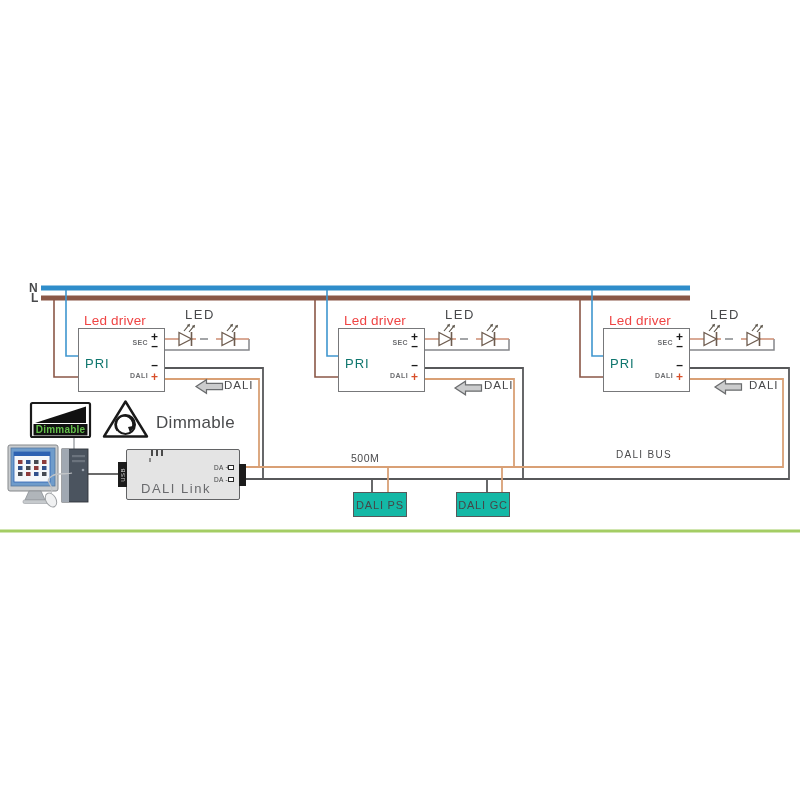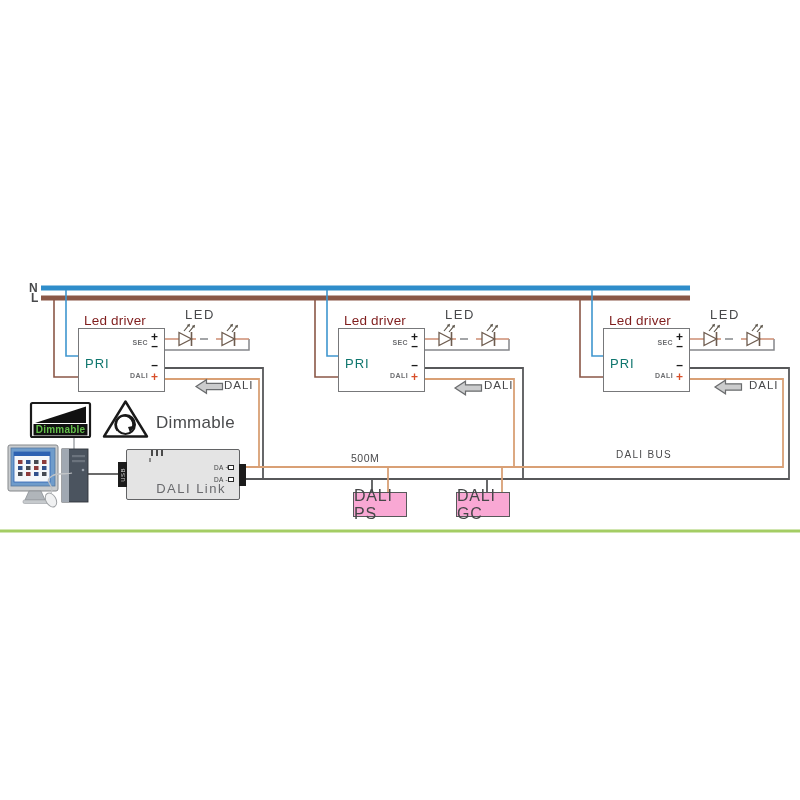--- a/index.html
+++ b/index.html
@@ -14,56 +14,56 @@
   #n-label{left:29px;top:281px}
   #l-label{left:31px;top:291px}
 
   
   #wires{position:absolute;left:0;top:0;z-index:0}
   .html-layer{position:absolute;left:0;top:0;width:800px;height:800px;z-index:1;pointer-events:none}
 
   
   .driver{position:absolute;top:305px;width:185px;height:95px}
   #driver-1{left:78px}#driver-2{left:338px}#driver-3{left:603px}
-  .drv-title{position:absolute;left:6px;top:8px;font-size:13.5px;color:#7f1d1d;letter-spacing:.2px}
+  .drv-title{position:absolute;left:6px;top:8px;font-size:13.5px;color:#ef4444;letter-spacing:.2px}
   .drv-box{position:absolute;left:0;top:23px;width:87px;height:64px;background:#fff;border:1.5px solid #77787a;box-sizing:border-box}
   .pri{position:absolute;left:6px;top:27px;font-size:13px;letter-spacing:1px;color:#0f766e}
   .term-lbl{position:absolute;right:16px;font-size:7px;font-weight:bold;color:#6d6e71;letter-spacing:.4px;text-align:right}
   .sec-l{top:10px}.dali-l{top:43px}
   .sign{position:absolute;right:6px;font-size:12px;font-weight:bold;color:#1c1c1c;line-height:11px}
   .sp{top:3px}.sm{top:12px}.dm{top:31px}.dp{top:43px;color:#d84f2a}
   .led-lbl{position:absolute;left:100px;top:2px;width:44px;text-align:center;font-size:13px;letter-spacing:1.5px;color:#48494b}
   .arrow-lbl{position:absolute;left:146px;top:74px;font-size:11.5px;letter-spacing:1px;color:#48494b}
 
   
   #badge-label{left:33px;top:424px;width:55px;text-align:center;font-size:10px;font-weight:bold;color:#63be4a;letter-spacing:.2px}
   #dim-caption{left:156px;top:413px;font-size:17px;color:#4b4c4e;letter-spacing:.3px}
 
   
   .dlink{position:absolute;left:118px;top:445px;width:132px;height:58px}
   .dl-box{position:absolute;left:8px;top:4px;width:112px;height:49px;background:#e4e4e4;border:1.4px solid #626365;border-radius:2px;box-sizing:content-box}
   .dl-usb{position:absolute;left:0;top:17px;width:9px;height:25px;background:#1b1b1b;display:flex;align-items:center;justify-content:center}
   .dl-usb span{writing-mode:vertical-rl;transform:rotate(180deg);font-size:6px;color:#d2d2d2;letter-spacing:.5px}
   .dl-conn{position:absolute;left:120.5px;top:19px;width:7px;height:22px;background:#1b1b1b}
-  .dl-name{position:absolute;left:8px;top:36px;width:100px;text-align:right;font-size:13px;letter-spacing:1.5px;color:#696a6d}
+  .dl-name{position:absolute;left:8px;top:36px;width:100px;text-align:center;font-size:13px;letter-spacing:1.5px;color:#696a6d}
   .da-lbl{position:absolute;font-size:6.5px;color:#3f4041;letter-spacing:.3px}
   .da-p{left:96px;top:19px}.da-m{left:96px;top:31px}
   .da-sq{position:absolute;width:5.5px;height:5.5px;background:#fff;border:1.2px solid #2a2a2a;box-sizing:border-box}
   .sq-p{left:110px;top:19.5px}.sq-m{left:110px;top:31.5px}
   .tick{position:absolute;width:1.5px;height:6px;background:#4a4a4a;top:5px}
   .t1{left:33px}.t2{left:38px}.t3{left:43px}
   .tick-sm{position:absolute;width:1.5px;height:4px;background:#8d8d8d;left:31px;top:13px}
 
   
   #bus-300m{left:351px;top:452px;font-size:10.5px;letter-spacing:.5px;color:#4a4a4c}
   #bus-name{left:616px;top:449px;font-size:10px;letter-spacing:1.3px;color:#4a4a4c}
 
   
-  .dev{position:absolute;top:492px;width:54px;height:25px;background:#f9a8d4;border:1.4px solid #57585a;
-       display:flex;align-items:center;justify-content:flex-start;font-size:16px;letter-spacing:.8px;color:#454648;box-sizing:border-box}
+  .dev{position:absolute;top:492px;width:54px;height:25px;background:#14b8a6;border:1.4px solid #57585a;
+       display:flex;align-items:center;justify-content:center;font-size:11px;letter-spacing:.8px;color:#454648;box-sizing:border-box}
   #dev-ps{left:353px}#dev-gc{left:456px}
 </style>
 </head>
 <body>
 
 <svg id="wires" width="800" height="800" viewBox="0 0 800 800">
   <defs>
     <g id="led-sym">
       <path d="M0,-6.5 L0,6.5 L12.5,0 Z" fill="#ffffff" stroke="#6e5c4f" stroke-width="1.3"></path>
       <line x1="12.5" y1="-7" x2="12.5" y2="7" stroke="#6e5c4f" stroke-width="1.6"></line>

